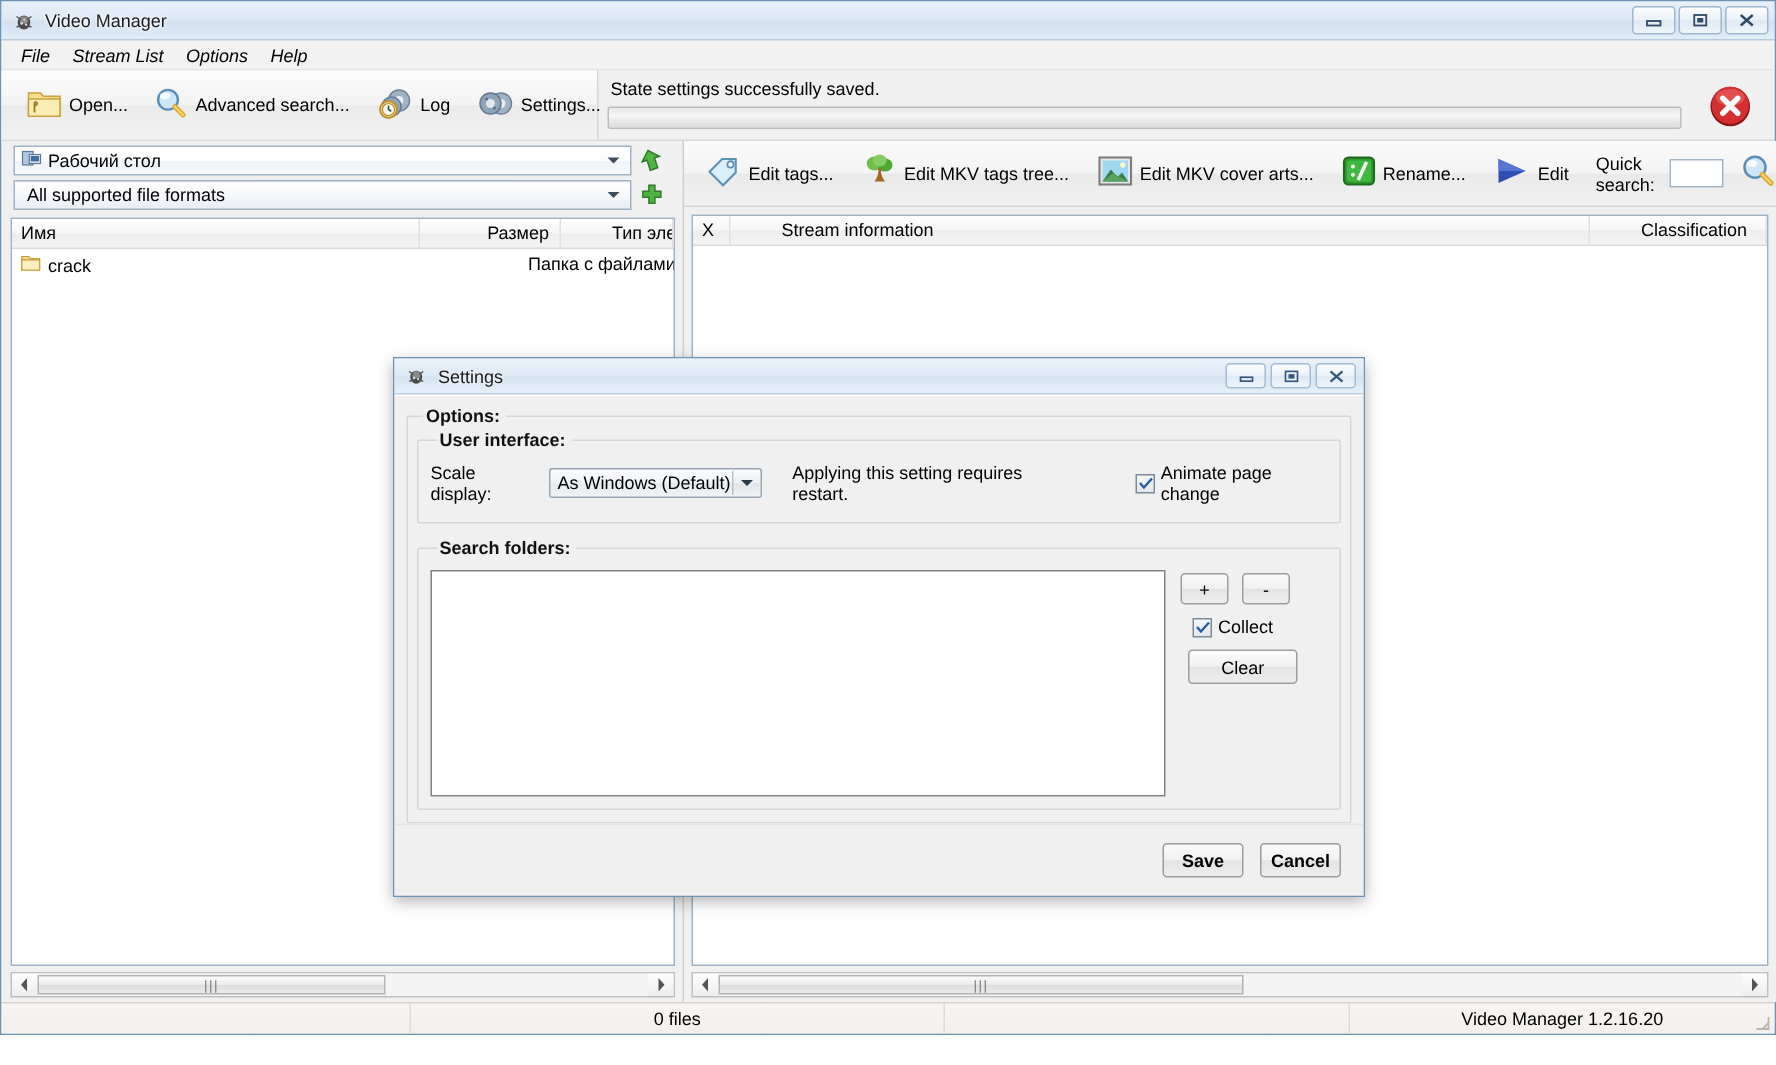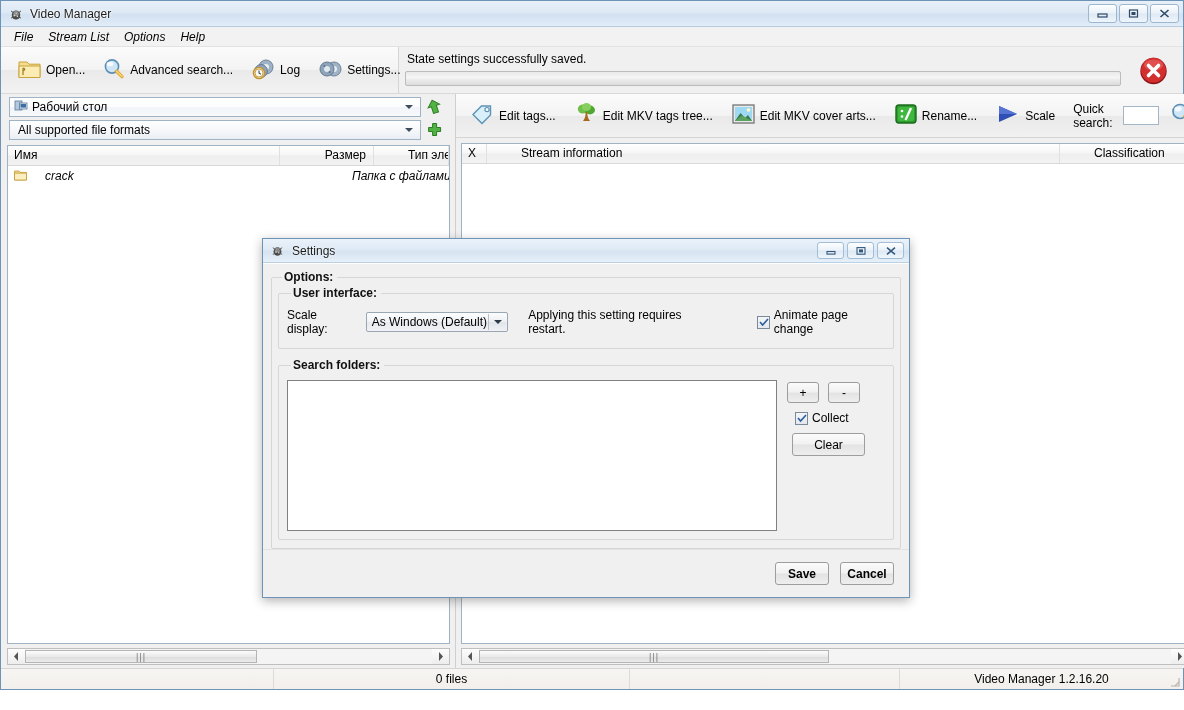--- a/index.html
+++ b/index.html
@@ -224,21 +224,21 @@
   }
   .lheader .col {
     padding: 2px 5px 0 6px;
     box-sizing: border-box;
     border-right: 1px solid #e0e0e0;
     overflow: hidden;
     white-space: nowrap;
   }
   .lrows { flex:1; overflow:hidden; }
   .lrow { display: flex; height: 20px; align-items: center; font-size: 12px; }
-  .lrow .col { padding: 0 5px 0 6px; box-sizing: border-box; overflow:hidden; white-space:nowrap; display:flex; align-items:center; gap:18px;font-style:italic;}
+  .lrow .col { padding: 0 5px 0 6px; box-sizing: border-box; overflow:hidden; white-space:nowrap; display:flex; align-items:flex-end; gap:5px;}
   .col.c-name  { width: 272px; }
   .col.c-size  { width: 66px; text-align: right; justify-content: flex-end; padding-right:6px;}
   .col.c-type  { flex: 1; }
   .lheader .col.c-size { text-align: right; padding-right: 7px; }
   .lheader .col.c-size span { display:block; text-align:right; }
 
   
   .right-toolbar {
     display: flex;
     align-items: center;
@@ -741,21 +741,21 @@
           <span class="lbl">Rename...</span>
         </div>
 
         <div class="tbtn">
           <span>
             <svg width="26" height="24" viewBox="0 0 26 24">
               <path d="M4 4 L22 12 L4 20 Z" fill="#2f4fb5"></path>
               <path d="M4 4 L22 12 L4 12 Z" fill="#5674d4"></path>
             </svg>
           </span>
-          <span class="lbl">Scale</span>
+          <span class="lbl">Edit</span>
         </div>
 
         <span class="qs-label">Quick search:</span>
         <input class="qs-input" type="text" value="" style="">
         <span>
           <svg width="26" height="26" viewBox="0 0 26 26">
             <circle cx="11" cy="10.5" r="7" fill="#cfe6f7" stroke="#5d8fb5" stroke-width="1.7"></circle>
             <ellipse cx="9" cy="8" rx="3.6" ry="2.4" fill="#ffffff" opacity=".8"></ellipse>
             <path d="M16 15.4 L21.5 21" stroke="#e0a92b" stroke-width="3.6" stroke-linecap="round"></path>
             <path d="M16 15.4 L21.5 21" stroke="#f7d47a" stroke-width="1.4" stroke-linecap="round"></path>

